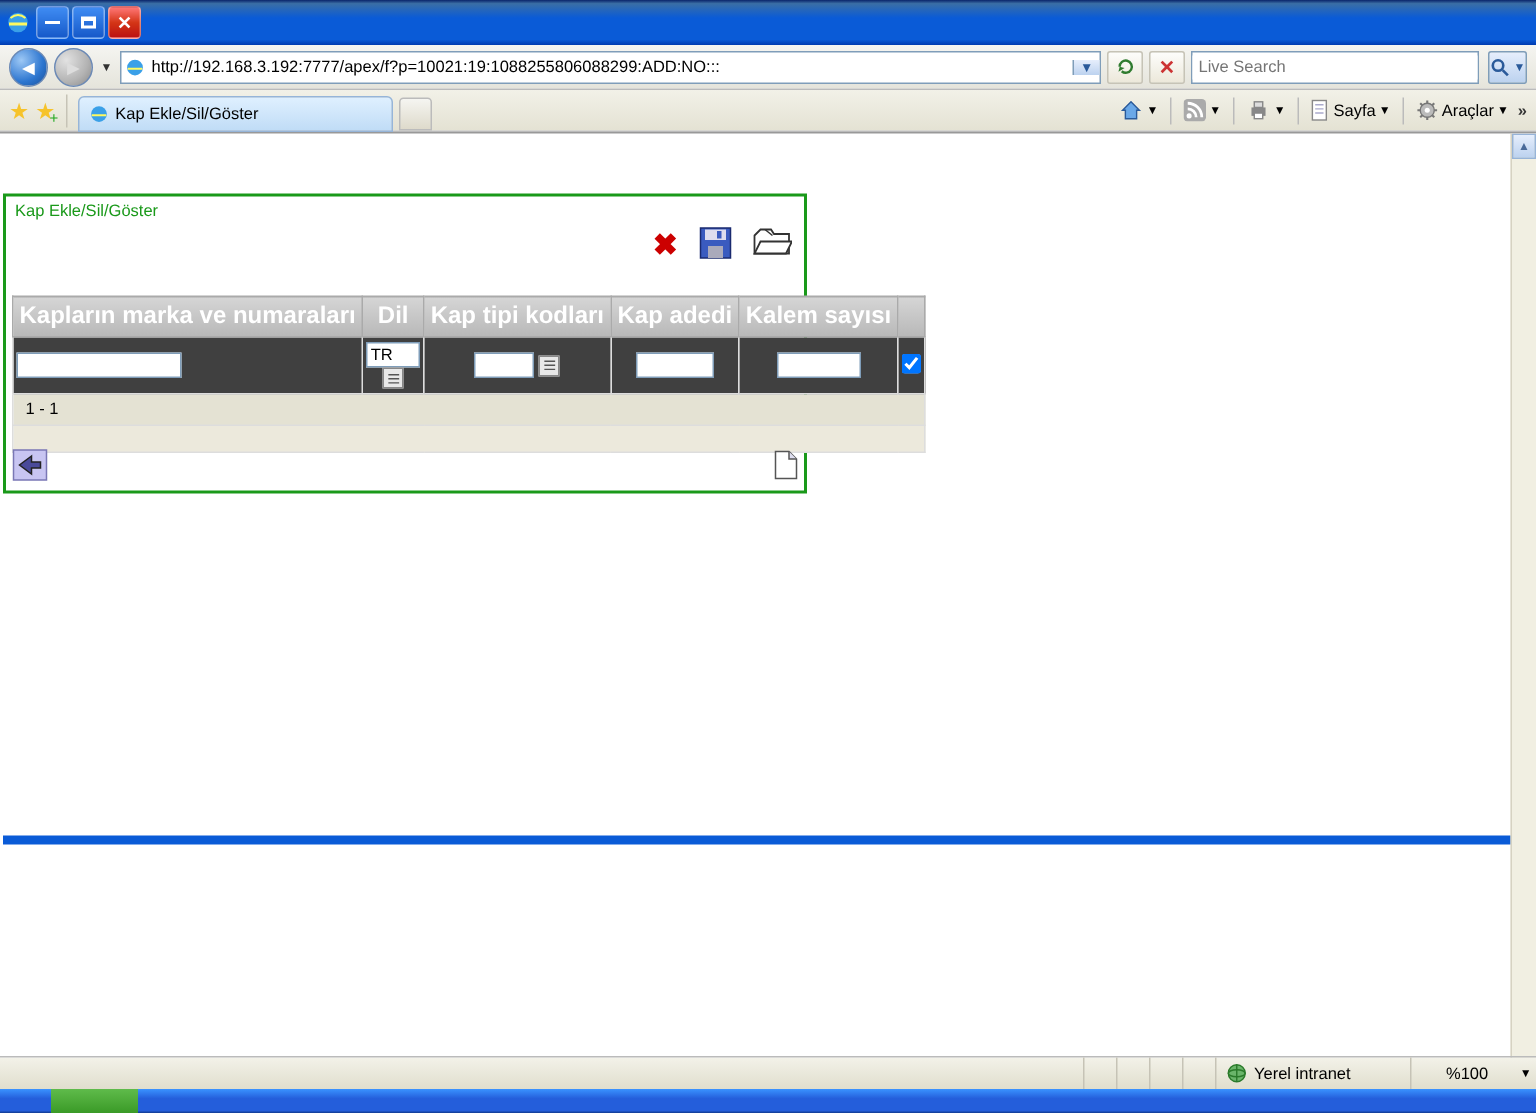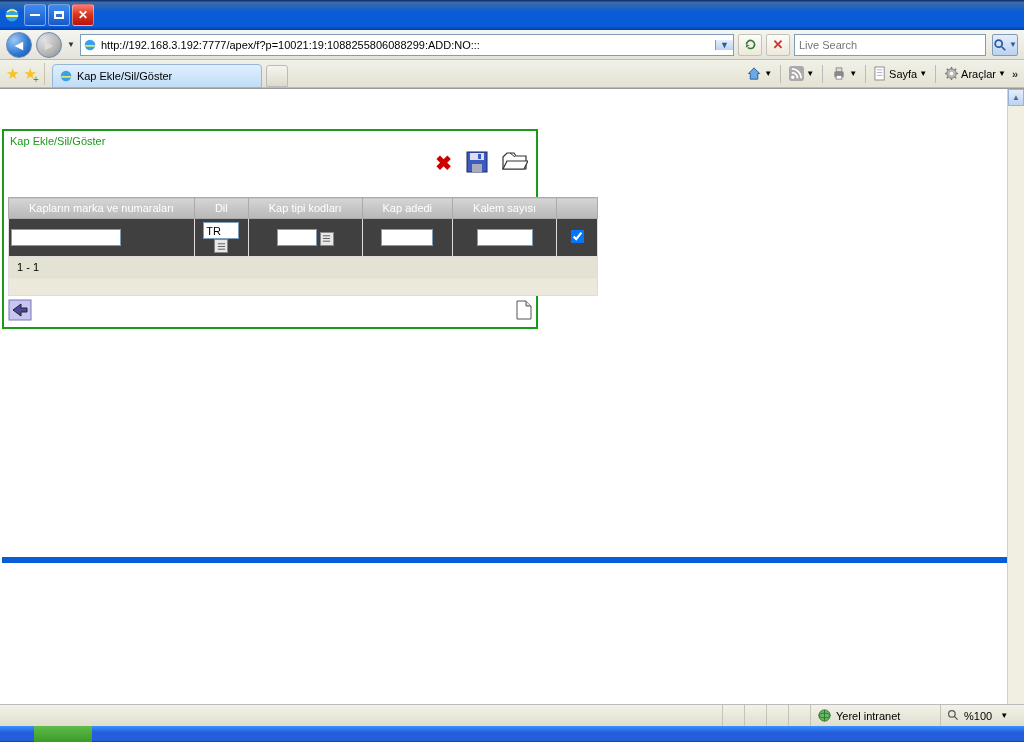--- a/index.html
+++ b/index.html
@@ -45,38 +45,38 @@
 
 .content{ position:relative; height: 636px; background:#fff; border-top:1px solid #999; overflow:hidden;}
 .username{ position:absolute; left:4px; top:24px; font-size:17px; color:#333;margin-top:40px;}
 .green-panel{ position:absolute; left:2px; top:40px; width:536px; height:200px; border:2px solid #1a991a; background:#fff;}
 .panel-title{ color:#1a991a; font-size:11px; padding:4px 6px;}
 .panel-icons{ position:absolute; right:10px; top:20px; display:flex; gap:14px;}
 .icon-x{ color:#c00; font-size:20px; font-weight:bold; cursor:pointer;}
 .icon-save{ width:22px; height:22px; cursor:pointer;}
 .icon-folder{ width:24px; height:20px; cursor:pointer;}
 .data-table{ position:absolute; left:4px; top:66px; right:4px; border-collapse:collapse;}
-.data-table th{ background:linear-gradient(to bottom,#d5d5d5,#b8b8b8); color:#fff; font-weight:normal; font-size:11px; padding:4px 20px; border:1px solid #aaa; text-align:center; white-space:nowrap;}
+.data-table th{ background:linear-gradient(to bottom,#d5d5d5,#b8b8b8); color:#fff; font-weight:bold; font-size:16px; padding:4px 4px; border:1px solid #aaa; text-align:center; white-space:nowrap;}
 .data-table td{ padding:3px 2px; border:1px solid #ddd; background:#404040; text-align:center;}
 .cell-input{ border:1px solid #7f9db9; height:17px; font-size:11px; padding:1px 2px;}
 .lookup-btn{ width:14px; height:14px; border:1px solid #888; background:#e8e8e8; display:inline-flex; align-items:center; justify-content:center; vertical-align:middle; cursor:pointer;}
 .pager-row td{ background:#e4e2d3; text-align:left; padding:4px 8px; font-size:11px;}
 .bottom-row{ position:absolute; left:4px; right:4px; bottom:6px; display:flex; justify-content:space-between; align-items:center;}
 .back-icon{ width:24px; height:22px; cursor:pointer;}
 .doc-icon{ width:16px; height:20px; cursor:pointer;}
 .blue-bar{ position:absolute; left:2px; right:2px; top:468px; height:6px; background:#0a5bd7;}
 .scrollbar-v{ position:absolute; right:0; top:0; bottom:0; width:17px; background:#f1efe2; border-left:1px solid #d6d2c2;}
 .sb-btn{ height:17px; background:linear-gradient(to bottom,#e6eefc,#bcd2ef); border:1px solid #97b4d8; display:flex; align-items:center; justify-content:center; font-size:8px; color:#4a6a99;}
 .sb-track{ position:absolute; top:17px; bottom:17px; left:0; right:0;}
 
 
 .statusbar{ position:absolute; left:0; right:0; bottom:16px; height:22px; background:linear-gradient(to bottom,#f3f2e9,#e0decd); border-top:1px solid #bbb; display:flex; align-items:center; font-size:11px;}
 .status-cells{ margin-left:auto; display:flex; align-items:flex-end; height:100%;}
 .status-cell{ border-left:1px solid #c6c3b6; height:100%; display:flex; align-items:center; padding:0 6px;}
-.zoom-cell{ display:flex; align-items:center; gap:4px;}
+.zoom-cell{ display:flex; align-items:center; gap:17px;}
 .taskbar{ position:absolute; left:0; right:0; bottom:0; height:16px; background:linear-gradient(to bottom,#3a93ff,#245edb 40%,#245edb 90%,#103a8f);}
 .taskbar .green{ position:absolute; left:34px; top:0; bottom:0; width:58px; background:linear-gradient(to bottom,#5fbb4b,#3a9a27);}
 </style>
 </head>
 <body>
 
 <div class="titlebar">
   <span class="ie-icon">
     <svg width="16" height="16" viewBox="0 0 16 16">
         <circle cx="8" cy="8" r="6.5" fill="#3aa0e8"></circle>

